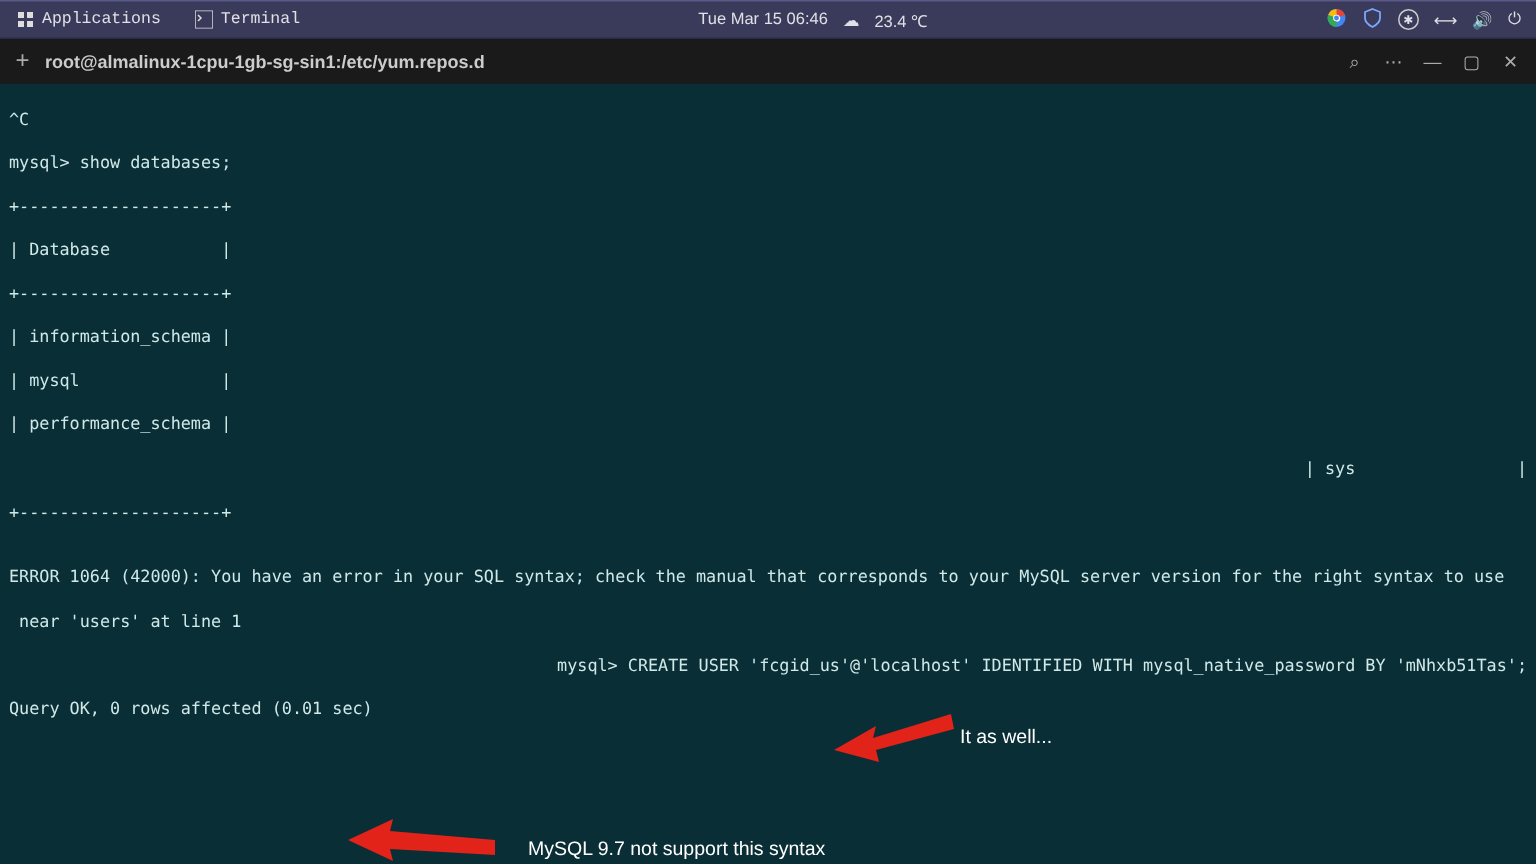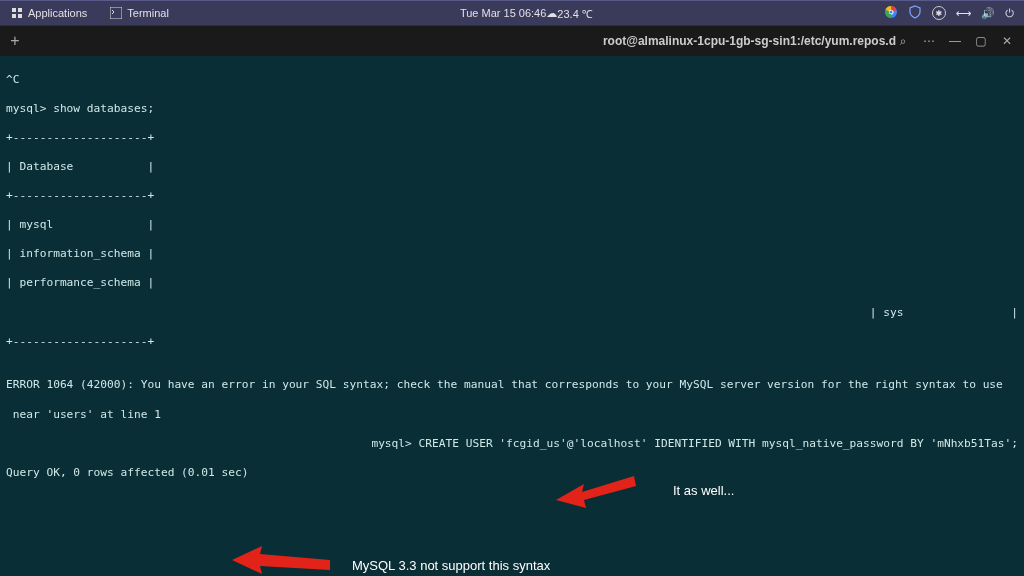--- a/index.html
+++ b/index.html
@@ -17,42 +17,42 @@
   background: #3a3a5a;
   display: flex;
   align-items: center;
   padding: 0 10px;
   color: #e0e0e8;
   font-family: sans-serif;
   font-size: 11px;
   border-top: 1px solid #5a5a8a;
   border-bottom: 1px solid #2a2a4a;
 }
-.topbar-left { display: flex; align-items: center; gap: 4px; }
-.topbar-center { flex: 1; text-align: center; display:flex; justify-content:center; align-items:center; gap:0;}
+.topbar-left { display: flex; align-items: center; gap: 4px; font-family: Liberation Mono, monospace; }
+.topbar-center { flex: 1; text-align: center; display:flex; justify-content:center; align-items:center; gap:10px;}
 .topbar-right { display: flex; align-items: center; gap: 10px; }
 .app-icon { width: 14px; height: 14px; display:inline-flex; align-items:center; justify-content:center;}
 .tabbar {
   height: 30px;
   background: #1a1a1a;
   display: flex;
   align-items: center;
   color: #ccc;
   font-family: sans-serif;
   font-size: 12px;
 }
 .tab-add {
   width: 30px;
   text-align: center;
   font-size: 16px;
   color: #aaa;
 }
 .tab-title {
   flex: 1;
-  text-align: right;
+  text-align: left;
   font-weight: bold;
 }
 .tab-tools {
   display: flex;
   align-items: center;
   gap: 12px;
   padding-right: 10px;
   color: #aaa;
 }
 .tab-tools span { width:14px; text-align:center; }
@@ -143,22 +143,22 @@
     <span>✕</span>
   </div>
 </div>
 
 <div class="terminal">
 <span style="display: block;">^C</span>
 <span style="display: block;">mysql&gt; show databases;</span>
 <span style="display: block;">+--------------------+</span>
 <span style="display: block;">| Database           |</span>
 <span style="display: block;">+--------------------+</span>
+<span style="display: block;">| information_schema |</span>
 <span style="display: block;">| mysql              |</span>
-<span style="display: block;">| information_schema |</span>
 <span style="display: block;">| performance_schema |</span>
 <span style="display: block; text-align: right;">| sys                |</span>
 <span style="display: block;">+--------------------+</span>
 <span style="display: block;"></span>
 <span style="display: block;">ERROR 1064 (42000): You have an error in your SQL syntax; check the manual that corresponds to your MySQL server version for the right syntax to use</span>
 <span style="display: block;"> near 'users' at line 1</span>
 <span style="display: block; text-align: right;">mysql&gt; CREATE USER 'fcgid_us'@'localhost' IDENTIFIED WITH mysql_native_password BY 'mNhxb51Tas';</span>
 <span style="display: block;">Query OK, 0 rows affected (0.01 sec)</span>
 <span style="display: block;"></span>
 
@@ -180,20 +180,20 @@
 
 
 
 </div>
 
 <div class="arrow" style="left:556px; top:470px;">
   <svg width="80" height="40" viewBox="0 0 80 40">
     <polygon points="0,30 28,14 26,22 78,6 80,16 28,30 30,38" fill="#e2231a"></polygon>
   </svg>
 </div>
-<div class="annotation" style="left:640px; top:483px;margin-left:33px;">It as well...</div>
+<div class="annotation" style="left:640px; top:483px;">It as well...</div>
 
 <div class="arrow" style="left:232px; top:546px;">
   <svg width="100" height="34" viewBox="0 0 100 34">
     <polygon points="0,14 30,0 28,8 98,14 98,24 28,20 30,28" fill="#e2231a"></polygon>
   </svg>
 </div>
-<div class="annotation" style="left:352px; top:558px;">MySQL 3.3 not support this syntax</div>
+<div class="annotation" style="left:352px; top:558px;">MySQL 9.7 not support this syntax</div>
 
 </body></html>

